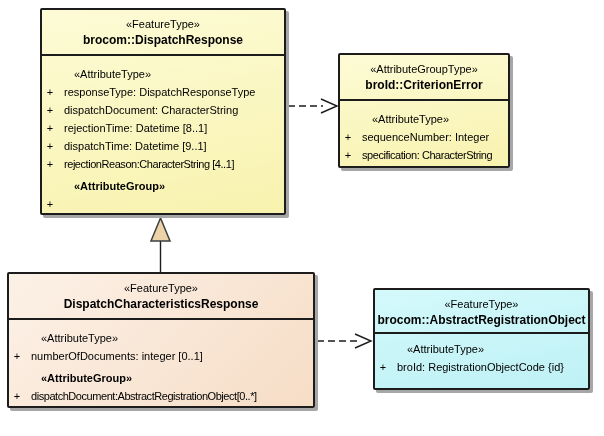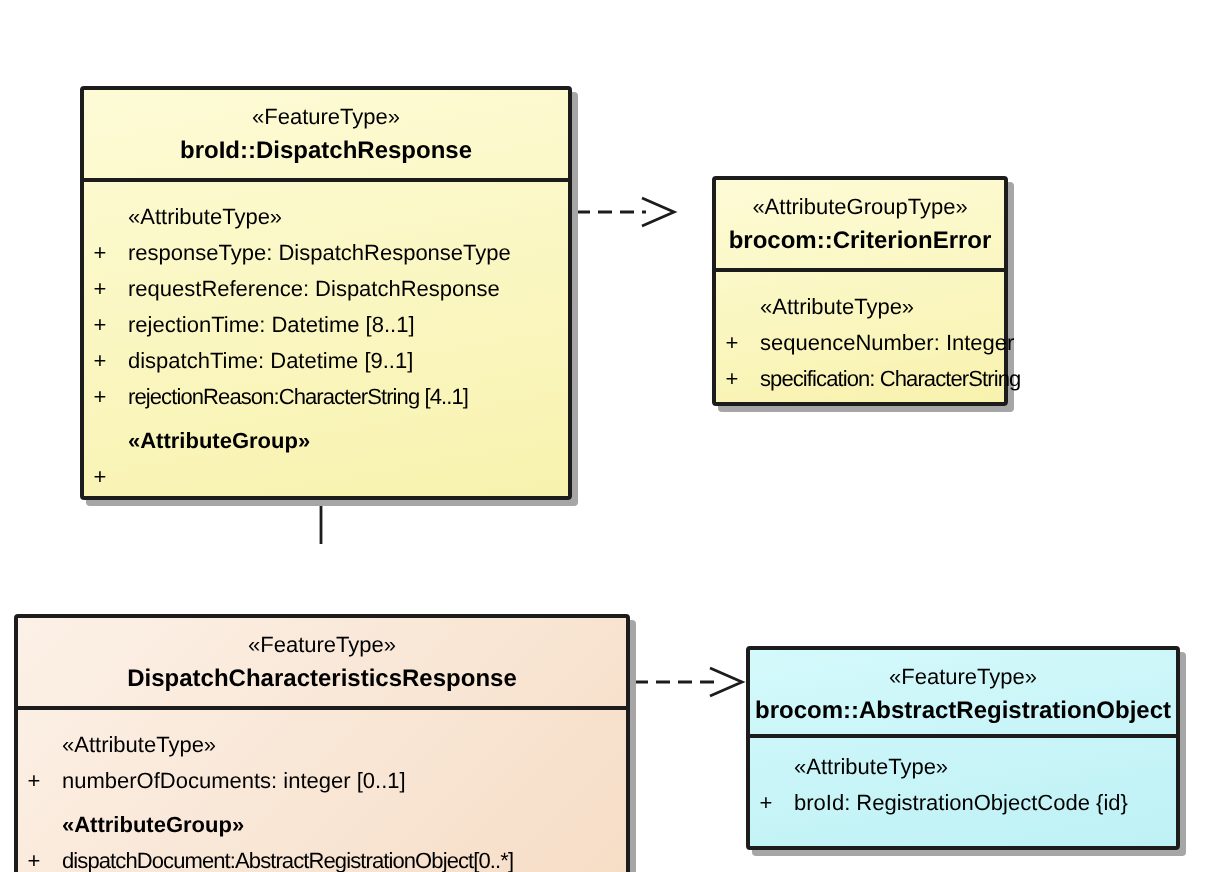--- a/index.html
+++ b/index.html
@@ -11,39 +11,38 @@
     font-family: "Liberation Sans", sans-serif;
     color: #000000;
     overflow: hidden;
   }
   .uml-box {
     position: absolute;
     box-sizing: border-box;
     border: 2px solid #1c1c1c;
     border-radius: 2px;
     box-shadow: 3px 3px 0 #a6a6a6;
-    margin-top: 35px;
   }
   .fill-yellow { background: linear-gradient(170deg, #fdfbd6 0%, #f8f2ae 100%); }
   .fill-peach  { background: linear-gradient(135deg, #fcf1e7 0%, #f6ddc6 100%); }
   .fill-cyan   { background: linear-gradient(170deg, #d4f9fb 0%, #bef1f5 100%); }
   .hdr {
     border-bottom: 2px solid #1c1c1c;
     text-align: center;
     padding-top: 6px;
   }
   .hdr-h46 { height: 46px; box-sizing: border-box; }
   .hdr-h44 { height: 44px; box-sizing: border-box; }
   .stereo-line { font-size: 11px; line-height: 16px; }
   .cname { font-size: 12px; font-weight: bold; line-height: 17px; }
   .cname.italic { }
   .cbody { padding-top: 9px; }
   .stereo-row {
     height: 18px; display: flex; align-items: center;
-    padding-left: 22px; font-size: 11px; text-align: center;
+    padding-left: 32px; font-size: 11px; text-align: center;
   }
   .attr-row {
     height: 18px; display: flex; align-items: center;
     font-size: 11px; white-space: nowrap;
   }
   .attr-row .vis { width: 16px; text-align: center; flex: none; }
   .attr-row .atxt { padding-left: 6px; }
   .gap-top { margin-top: 4px; font-weight: bold; }
   .squeeze .atxt { letter-spacing: -0.45px; }
   svg.connectors { position: absolute; left: 0; top: 0; pointer-events: none; }
@@ -69,55 +68,55 @@
     </g>
     <g>
       <path class="dash" d="M317 341 H357"></path>
       <path class="open-arrow" d="M355 334 L371 341 L355 348"></path>
     </g>
   </svg>
 
   <div class="uml-box fill-yellow" style="left:40px; top:8px; width:246px; height:207px;">
     <div class="hdr hdr-h46">
       <div class="stereo-line">«FeatureType»</div>
-      <div class="cname">broId::DispatchResponse</div>
+      <div class="cname">brocom::DispatchResponse</div>
     </div>
     <div class="cbody">
       <div class="stereo-row">«AttributeType»</div>
       <div class="attr-row">
         <span class="vis">+</span>
         <span class="atxt">responseType: DispatchResponseType</span>
       </div>
       <div class="attr-row">
         <span class="vis">+</span>
-        <span class="atxt">requestReference: DispatchResponse</span>
+        <span class="atxt">dispatchDocument: CharacterString</span>
       </div>
       <div class="attr-row">
         <span class="vis">+</span>
         <span class="atxt">rejectionTime: Datetime [8..1]</span>
       </div>
       <div class="attr-row">
         <span class="vis">+</span>
         <span class="atxt">dispatchTime: Datetime [9..1]</span>
       </div>
       <div class="attr-row squeeze">
         <span class="vis">+</span>
         <span class="atxt">rejectionReason:CharacterString [4..1]</span>
       </div>
       <div class="stereo-row gap-top">«AttributeGroup»</div>
       <div class="attr-row">
         <span class="vis">+</span>
       </div>
     </div>
   </div>
 
-  <div class="uml-box fill-yellow" style="left:356px; top:53px; width:148px; height:115px;">
+  <div class="uml-box fill-yellow" style="left:338px; top:53px; width:172px; height:115px;">
     <div class="hdr hdr-h46">
       <div class="stereo-line">«AttributeGroupType»</div>
-      <div class="cname">brocom::CriterionError</div>
+      <div class="cname">broId::CriterionError</div>
     </div>
     <div class="cbody">
       <div class="stereo-row">«AttributeType»</div>
       <div class="attr-row">
         <span class="vis">+</span>
         <span class="atxt">sequenceNumber: Integer</span>
       </div>
       <div class="attr-row squeeze">
         <span class="vis">+</span>
         <span class="atxt">specification: CharacterString</span>

